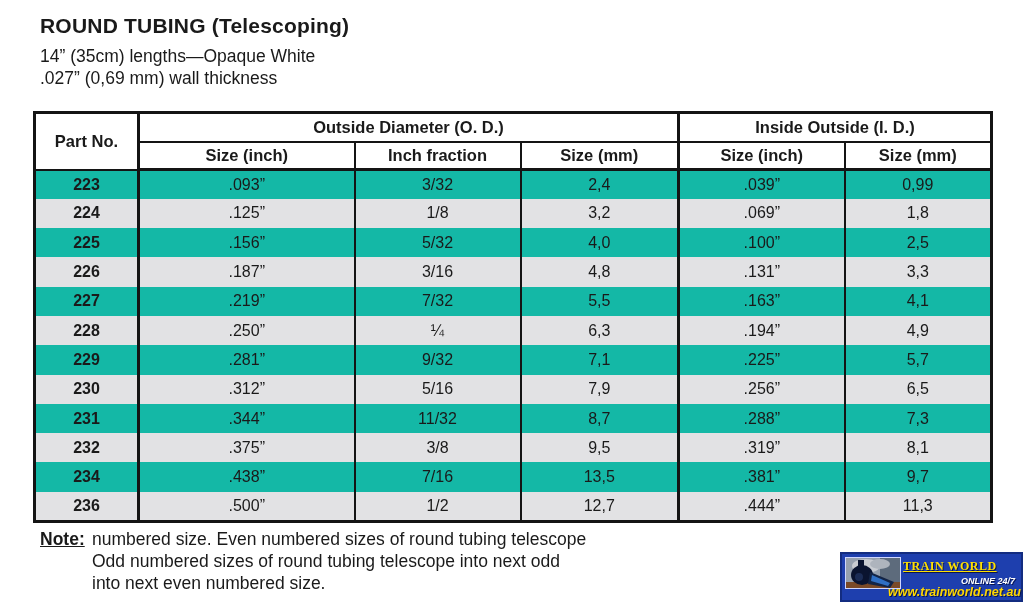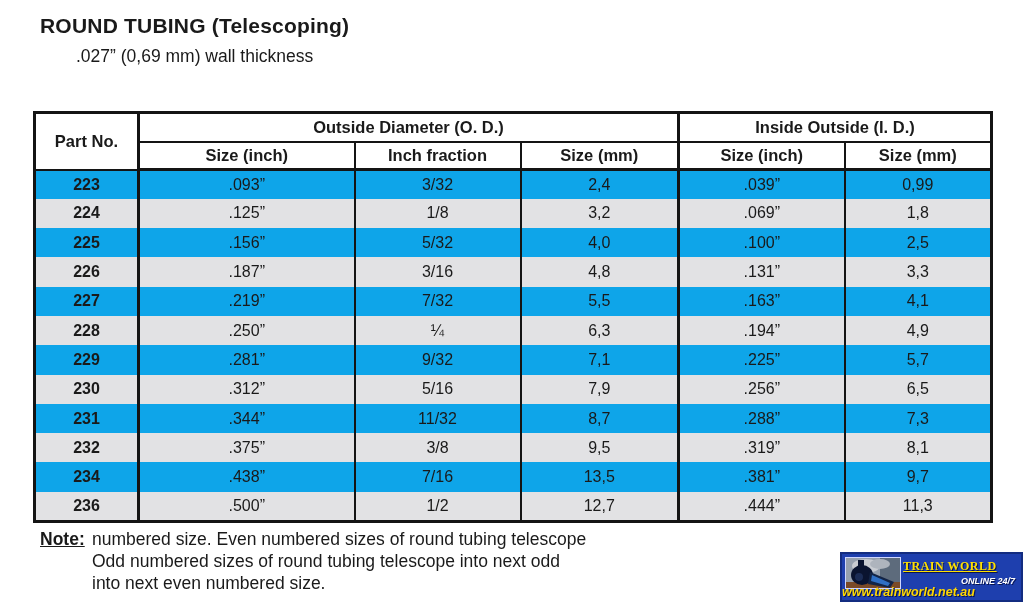--- a/index.html
+++ b/index.html
@@ -6,31 +6,31 @@
   html,body { width:1024px; height:604px; }
   body {
     position:relative;
     background:#ffffff;
     font-family:"Liberation Sans", sans-serif;
     color:#1a1a1a;
     overflow:hidden;
   }
 
   
-  .doc-header { position:absolute; left:40px; top:14px;text-align:center; }
+  .doc-header { position:absolute; left:40px; top:14px; }
   .doc-title  { font-size:21px; font-weight:bold; letter-spacing:0.2px; margin-bottom:7px; }
   .doc-sub    { font-size:17.5px; line-height:22px; }
 
   
   table.spec {
     position:absolute; left:33px; top:111px;
     width:957px;
     border-collapse:collapse;
     table-layout:fixed;
-    background:#0ea5e9;
+    background:#14b8a6;
   }
   table.spec { border:3px solid #141414; }
   .spec th {
     border:2px solid #141414;
     font-size:16.5px; font-weight:bold;
     text-align:center; vertical-align:middle;
     background:#fff;
   }
   .spec td {
     border-style:none solid;        
@@ -76,31 +76,32 @@
     text-shadow:1px 1px 0 #0a1650;
     white-space:nowrap;
   }
   .tw-tagline {
     position:absolute; right:6px; top:22px;
     font-size:9px; font-weight:bold; font-style:italic;
     color:#ffffff; text-shadow:1px 1px 0 #0a1650;text-align:center;
   }
   .tw-url {
     position:absolute; left:0; bottom:1px; width:100%;
-    text-align:left;
+    text-align:right;
     font-size:12.5px; font-weight:bold; font-style:italic;
     color:#ffd700; text-shadow:1px 1px 0 #0a1650;
     white-space:nowrap;
   }
 </style>
 </head>
 <body>
 
 <div class="doc-header">
   <div class="doc-title">ROUND TUBING (Telescoping)</div>
+  <div class="doc-sub">14” (35cm) lengths—Opaque White</div>
   <div class="doc-sub">.027” (0,69 mm) wall thickness</div>
 </div>
 
 <table class="spec">
   <colgroup>
     <col style="width:104px">
     <col style="width:216px">
     <col style="width:166px">
     <col style="width:158px">
     <col style="width:166px">

